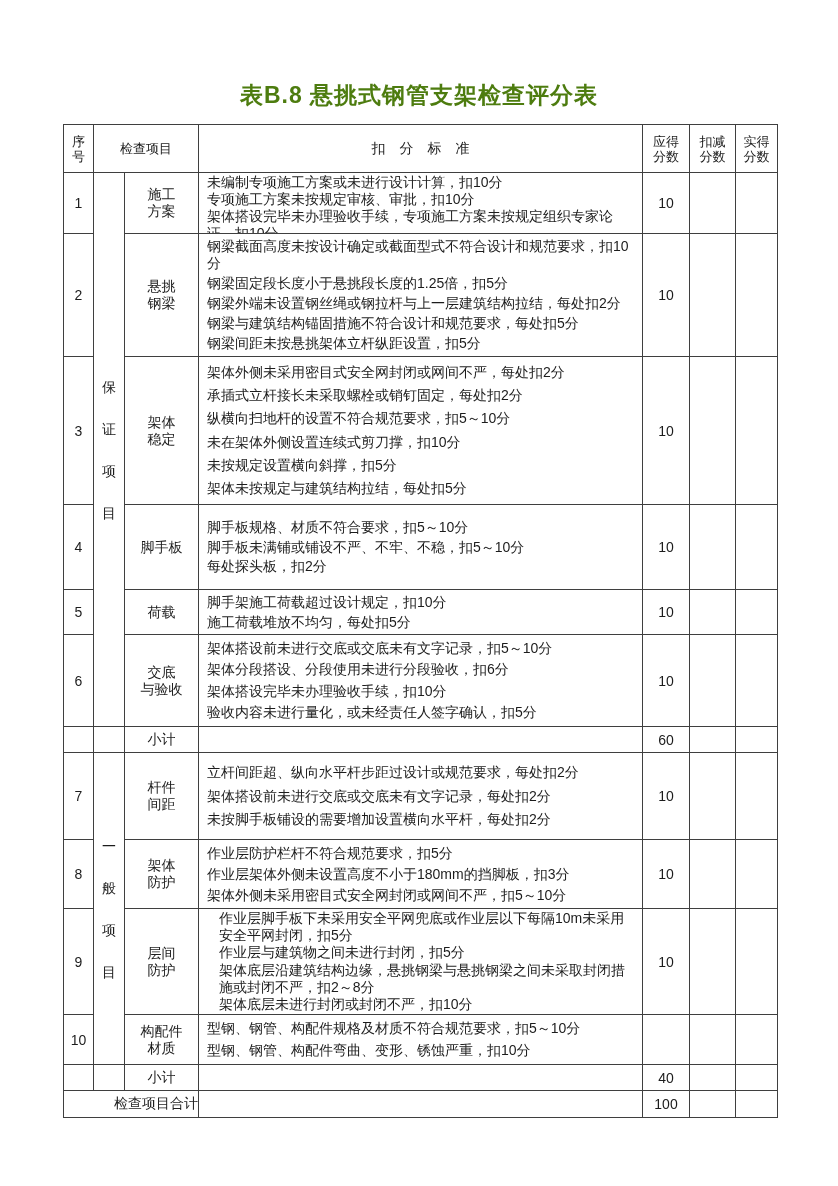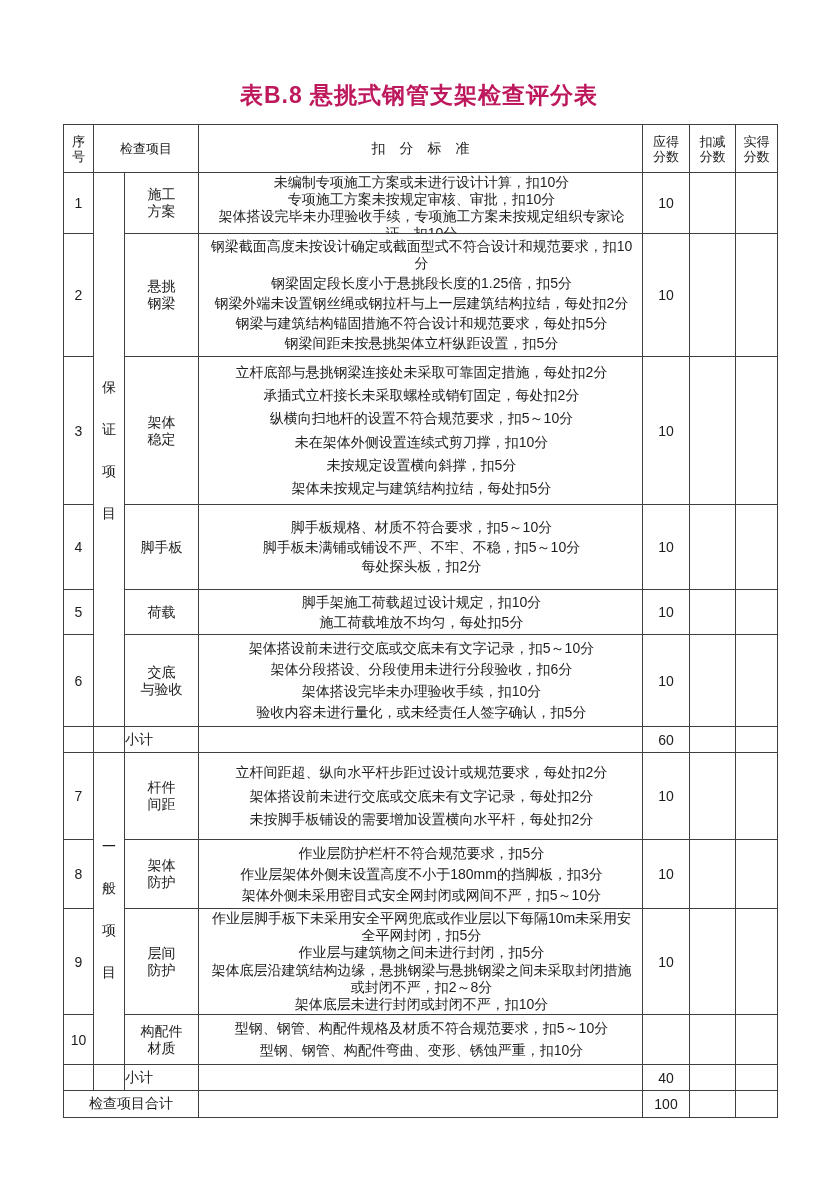--- a/index.html
+++ b/index.html
@@ -7,21 +7,21 @@
     width:838px;height:1186px;background:#ffffff;
     font-family:"Liberation Sans", sans-serif;
     color:#1c1c1c;
   }
   .title{
     margin-top:80px;
     text-align:center;
     font-size:23px;
     font-weight:bold;
     letter-spacing:1px;
-    color:#be185d;
+    color:#4d7c0f;
   }
   table.score{
     border-collapse:collapse;
     table-layout:fixed;
     margin:13px 0 0 63px;
     width:714px;
   }
   table.score td{
     border:1px solid #3f3f3f;
     padding:0;
@@ -61,35 +61,35 @@
     text-align:center;
     font-size:14px;
     line-height:42px;
     white-space:pre-line;
   }
   td.item-cell{
     text-align:center;
     line-height:17px;
     white-space:pre-line;
   }
-  td.crit-cell{vertical-align:middle;text-align:center;}
+  td.crit-cell{vertical-align:middle;}
   .crit-list{
     display:flex;
     flex-direction:column;
     justify-content:space-evenly;
     padding:0 6px 0 8px;
   }
   .h59{height:59px;} .h121{height:121px;} .h146{height:146px;}
   .h83{height:62px;} .h43{height:43px;} .h90{height:90px;}
-  .h85{height:77px;} .h67{height:67px;} .h104{height:104px;}
+  .h85{height:77px;} .h67{height:67px;} .h104{height:104px;margin-left:12px;}
   .h48{height:48px;}
   .cr{line-height:17px;}
   td.due-cell, td.blank-cell{text-align:center;font-size:13px;}
-  td.sub-label{text-align:left;}
-  td.total-label{text-align:center;}
+  td.sub-label{text-align:center;}
+  td.total-label{text-align:right;}
 </style>
 </head>
 <body>
 
 <div class="title">表B.8 悬挑式钢管支架检查评分表</div>
 
 <table class="score">
   <colgroup>
     <col class="c-no">
       <col class="c-grp">
@@ -151,21 +151,21 @@
     <td class="blank-cell"></td>
     <td class="blank-cell"></td>
   </tr>
 
   <tr class="r3">
     <td class="no-cell">3</td>
     <td class="item-cell">架体
 稳定</td>
     <td class="crit-cell">
       <div class="crit-list h146">
-        <div class="cr">立杆底部与悬挑钢梁连接处未采取可靠固定措施，每处扣2分</div>
+        <div class="cr">架体外侧未采用密目式安全网封闭或网间不严，每处扣2分</div>
         <div class="cr">承插式立杆接长未采取螺栓或销钉固定，每处扣2分</div>
         <div class="cr">纵横向扫地杆的设置不符合规范要求，扣5～10分</div>
         <div class="cr">未在架体外侧设置连续式剪刀撑，扣10分</div>
         <div class="cr">未按规定设置横向斜撑，扣5分</div>
         <div class="cr">架体未按规定与建筑结构拉结，每处扣5分</div>
       </div>
     </td>
     <td class="due-cell">10</td>
     <td class="blank-cell"></td>
     <td class="blank-cell"></td>

